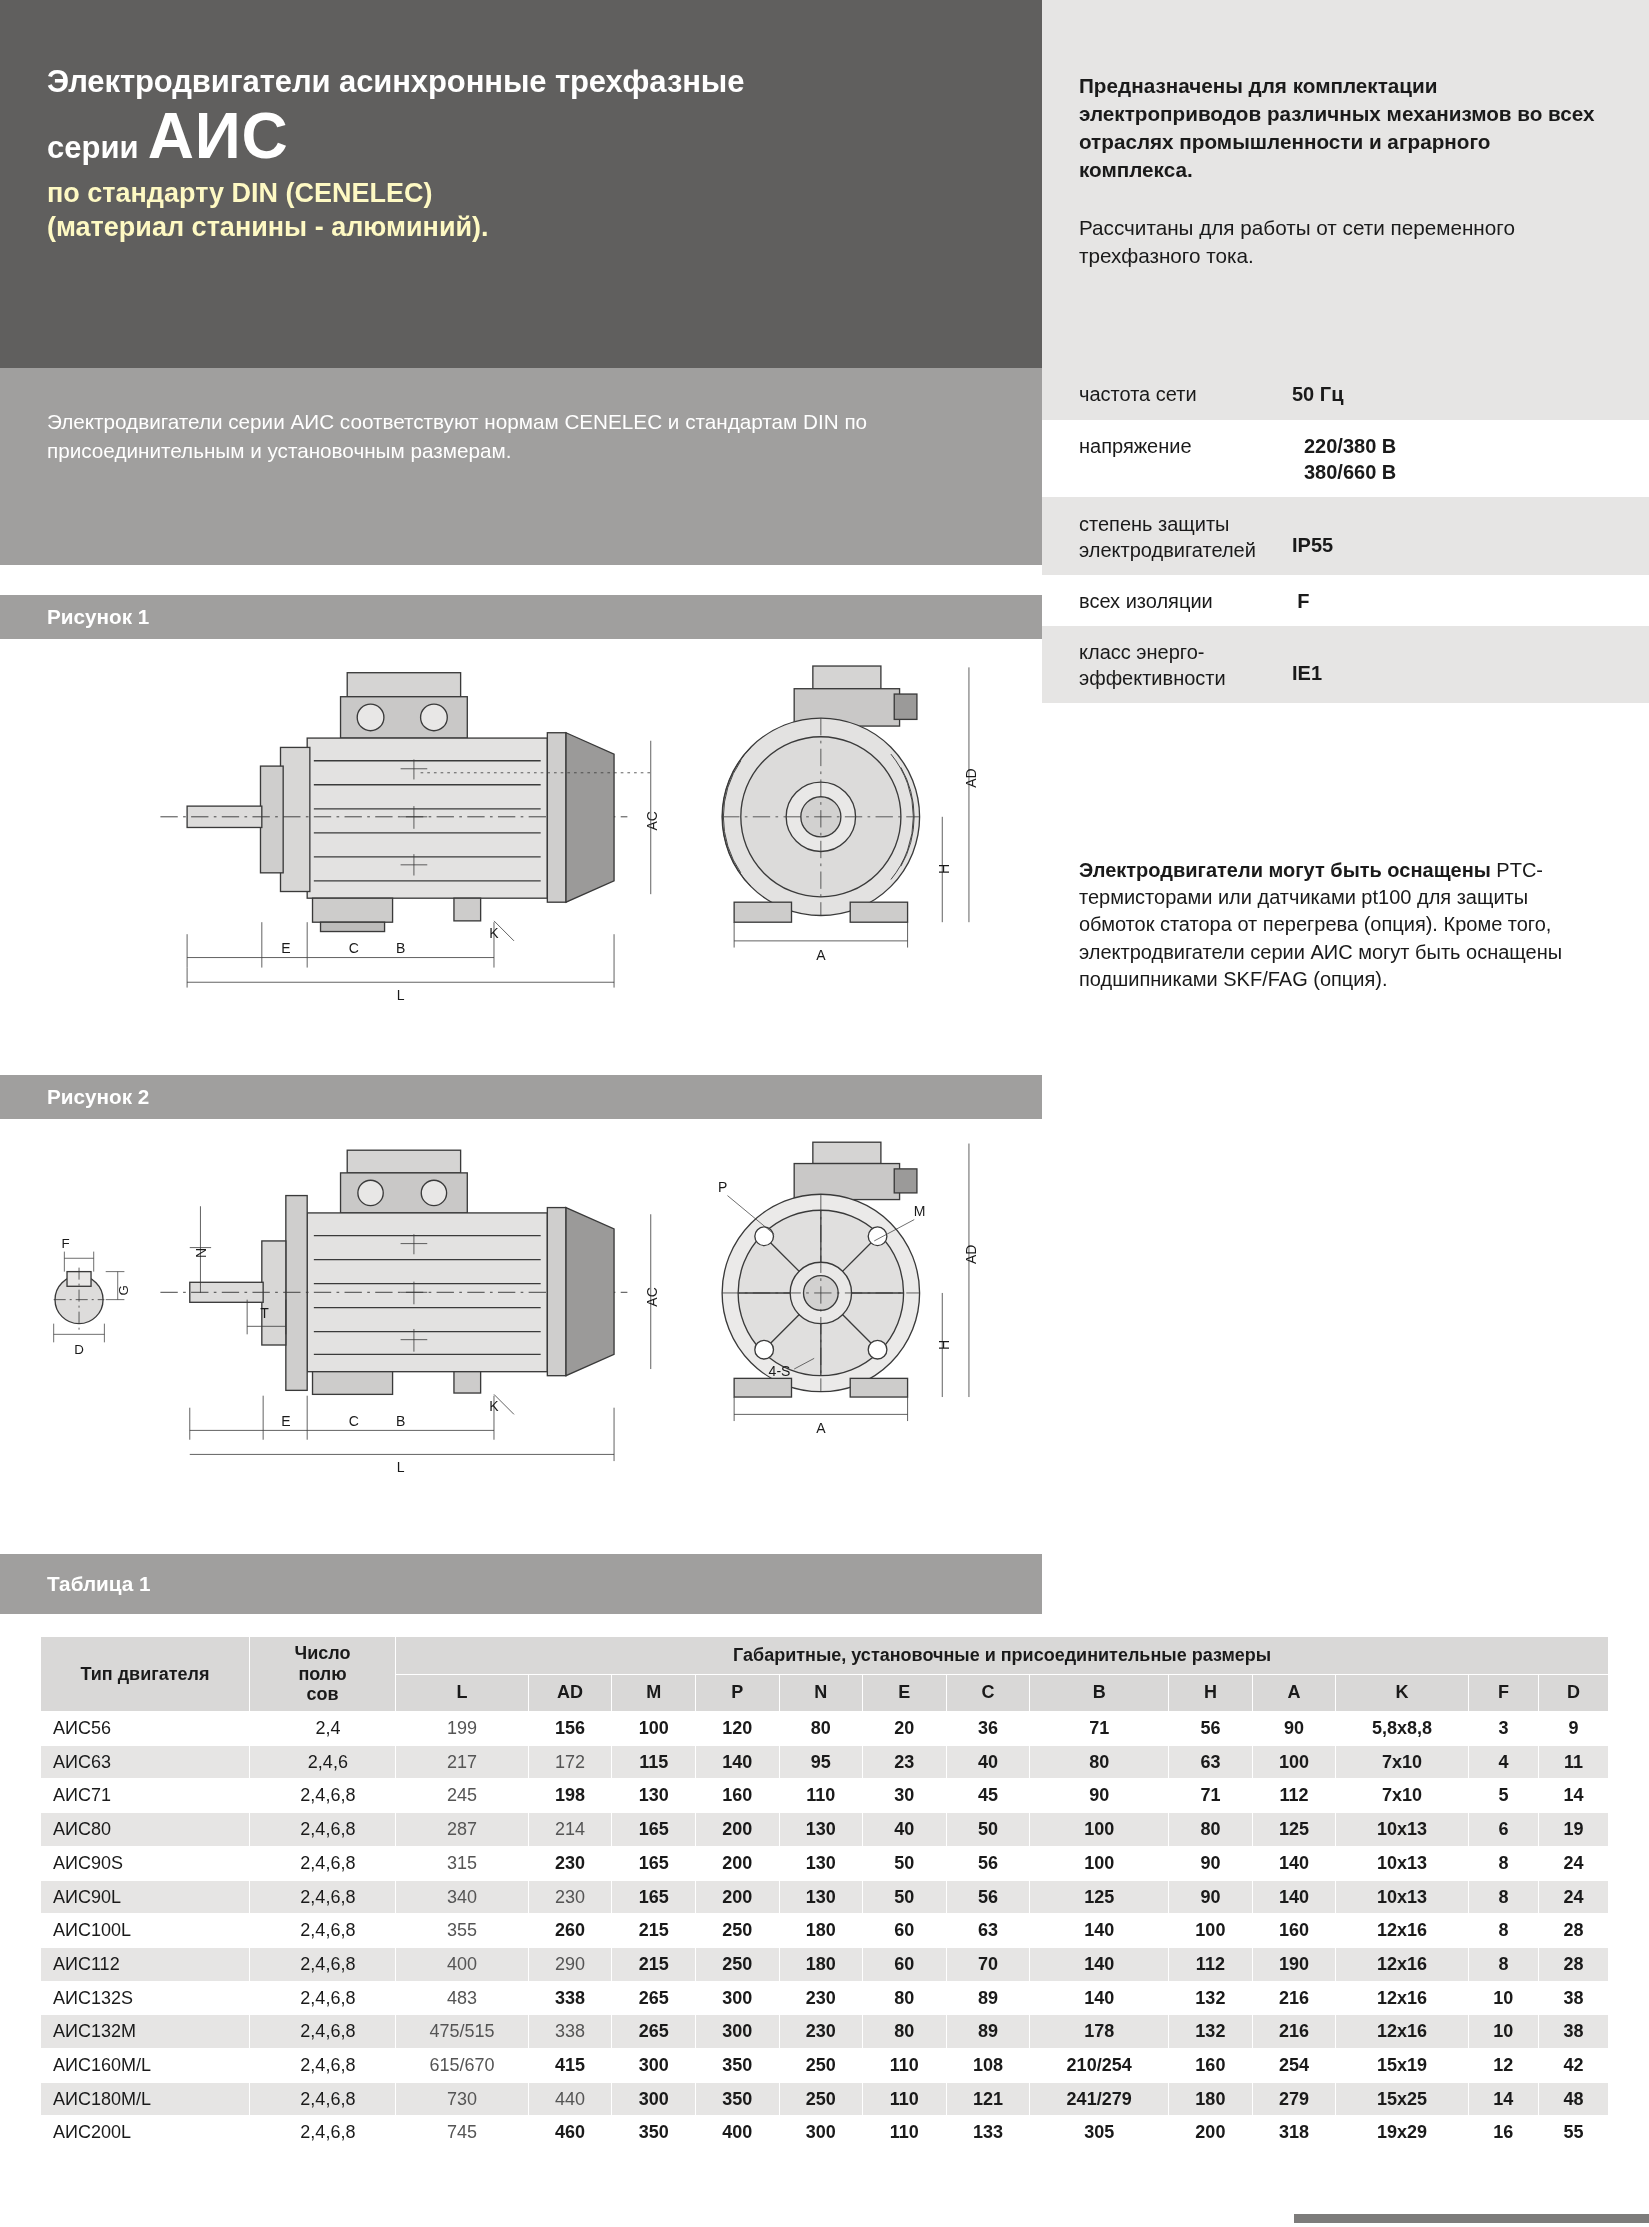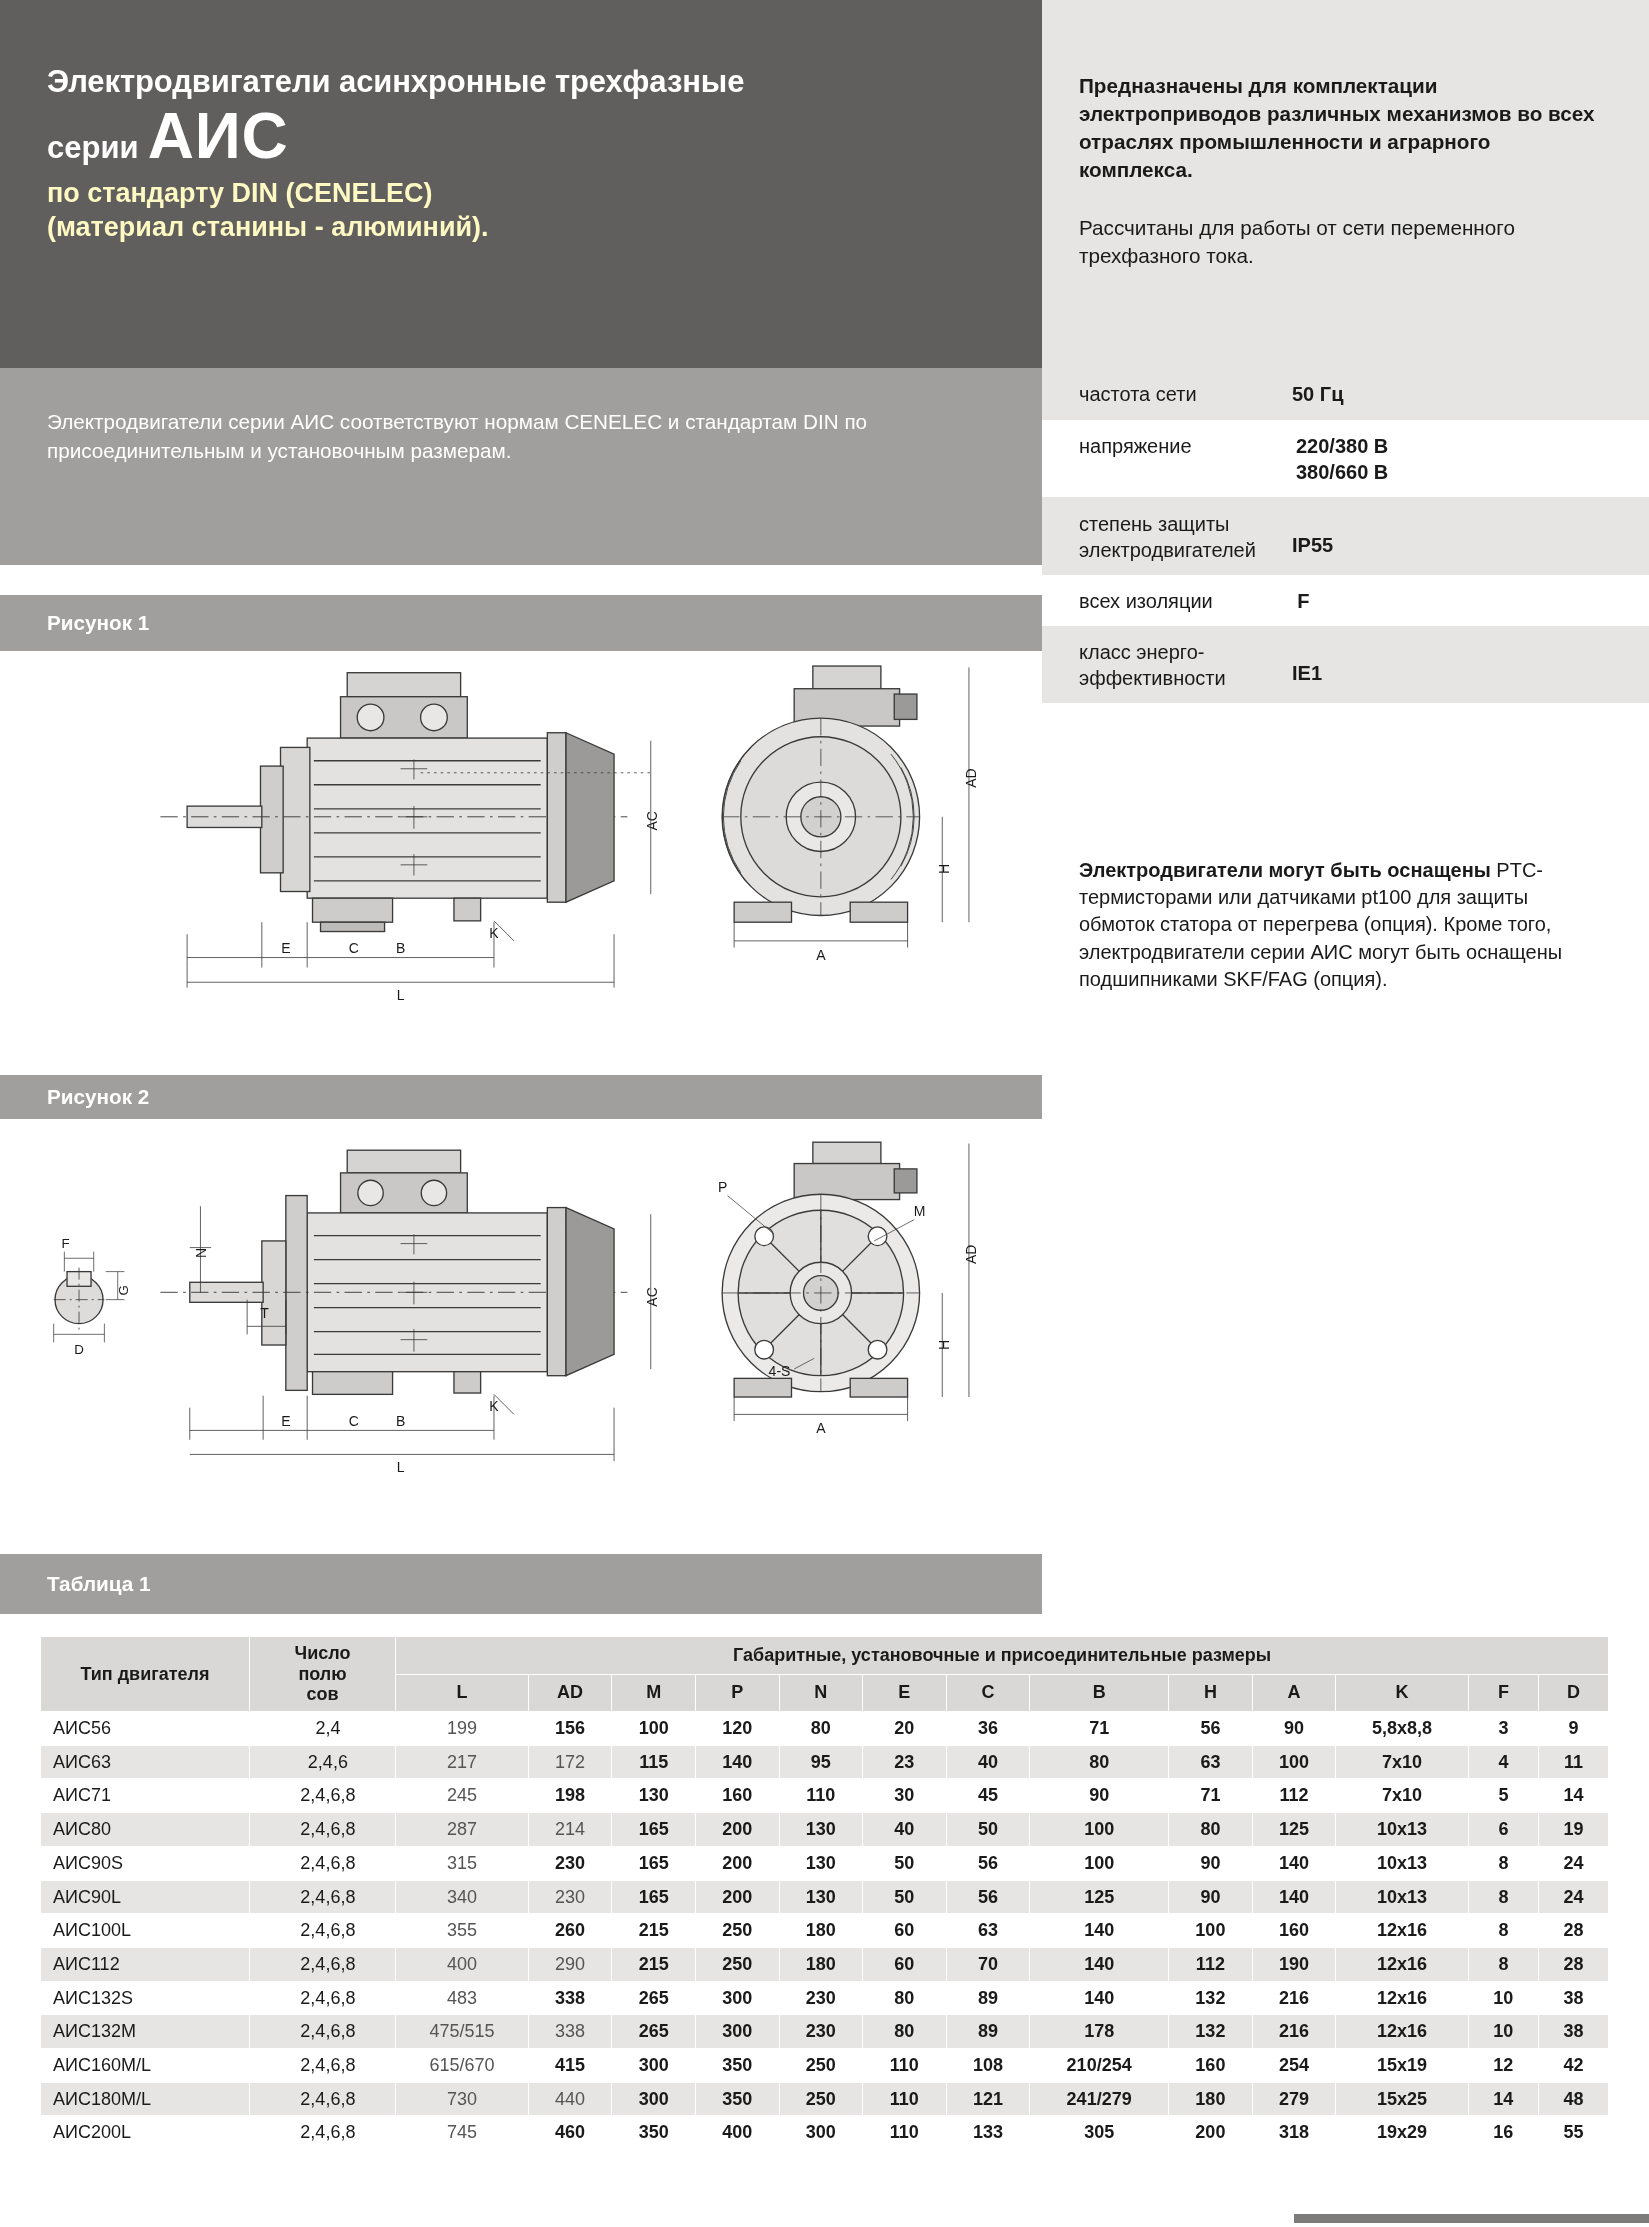--- a/index.html
+++ b/index.html
@@ -183,21 +183,21 @@
     </div>
   </div>
 
   <div class="spec" style="top:368px;">
     <div class="spec-row alt" style="min-height:52px;">
       <div class="spec-label">частота сети</div>
       <div class="spec-value">50 Гц</div>
     </div>
     <div class="spec-row white" style="min-height:77px;">
       <div class="spec-label">напряжение</div>
-      <div class="spec-value" style="white-space:pre-line; margin-left:4px;text-align:right;">220/380 В
+      <div class="spec-value" style="white-space:pre-line; margin-left:12px;text-align:right;">220/380 В
 380/660 В</div>
     </div>
     <div class="spec-row alt" style="min-height:75px;">
       <div class="spec-label" style="white-space:pre-line;">степень защиты
 электродвигателей</div>
       <div class="spec-value" style="padding-top:21.3px;">IP55</div>
     </div>
     <div class="spec-row white" style="min-height:51px;">
       <div class="spec-label">всех изоляции</div>
       <div class="spec-value" style="margin-left:5.3px;">F</div>
@@ -206,21 +206,21 @@
       <div class="spec-label" style="white-space:pre-line;">класс энерго-
 эффективности</div>
       <div class="spec-value" style="padding-top:21.3px;">IE1</div>
     </div>
   </div>
 
   <div class="note-block" style="top:857px;">
     <span style="font-weight:bold;">Электродвигатели могут быть оснащены</span><span> PTC-термисторами или датчиками pt100 для защиты обмоток статора от перегрева (опция). Кроме того, электродвигатели серии АИС могут быть оснащены подшипниками SKF/FAG (опция).</span>
   </div>
 
-  <div class="bar" style="left:0; top:595px; width:1042px; height:56px;">
+  <div class="bar" style="left:0; top:595px; width:1042px; height:44px;">
     <span>Рисунок 1</span>
   </div>
 
   <div class="fig" style="left:27px; top:654px; width:1014px; height:427px;">
     <svg width="1014" height="427" viewBox="0 0 1520 640">
       <g stroke="#3a3a3a" fill="none" stroke-width="2">
 
         <rect x="480" y="28" width="170" height="36" fill="#d5d4d3"></rect>
         <rect x="470" y="64" width="190" height="62" fill="#c9c8c7"></rect>
         <circle cx="515" cy="95" r="20" fill="#e8e7e6"></circle>

